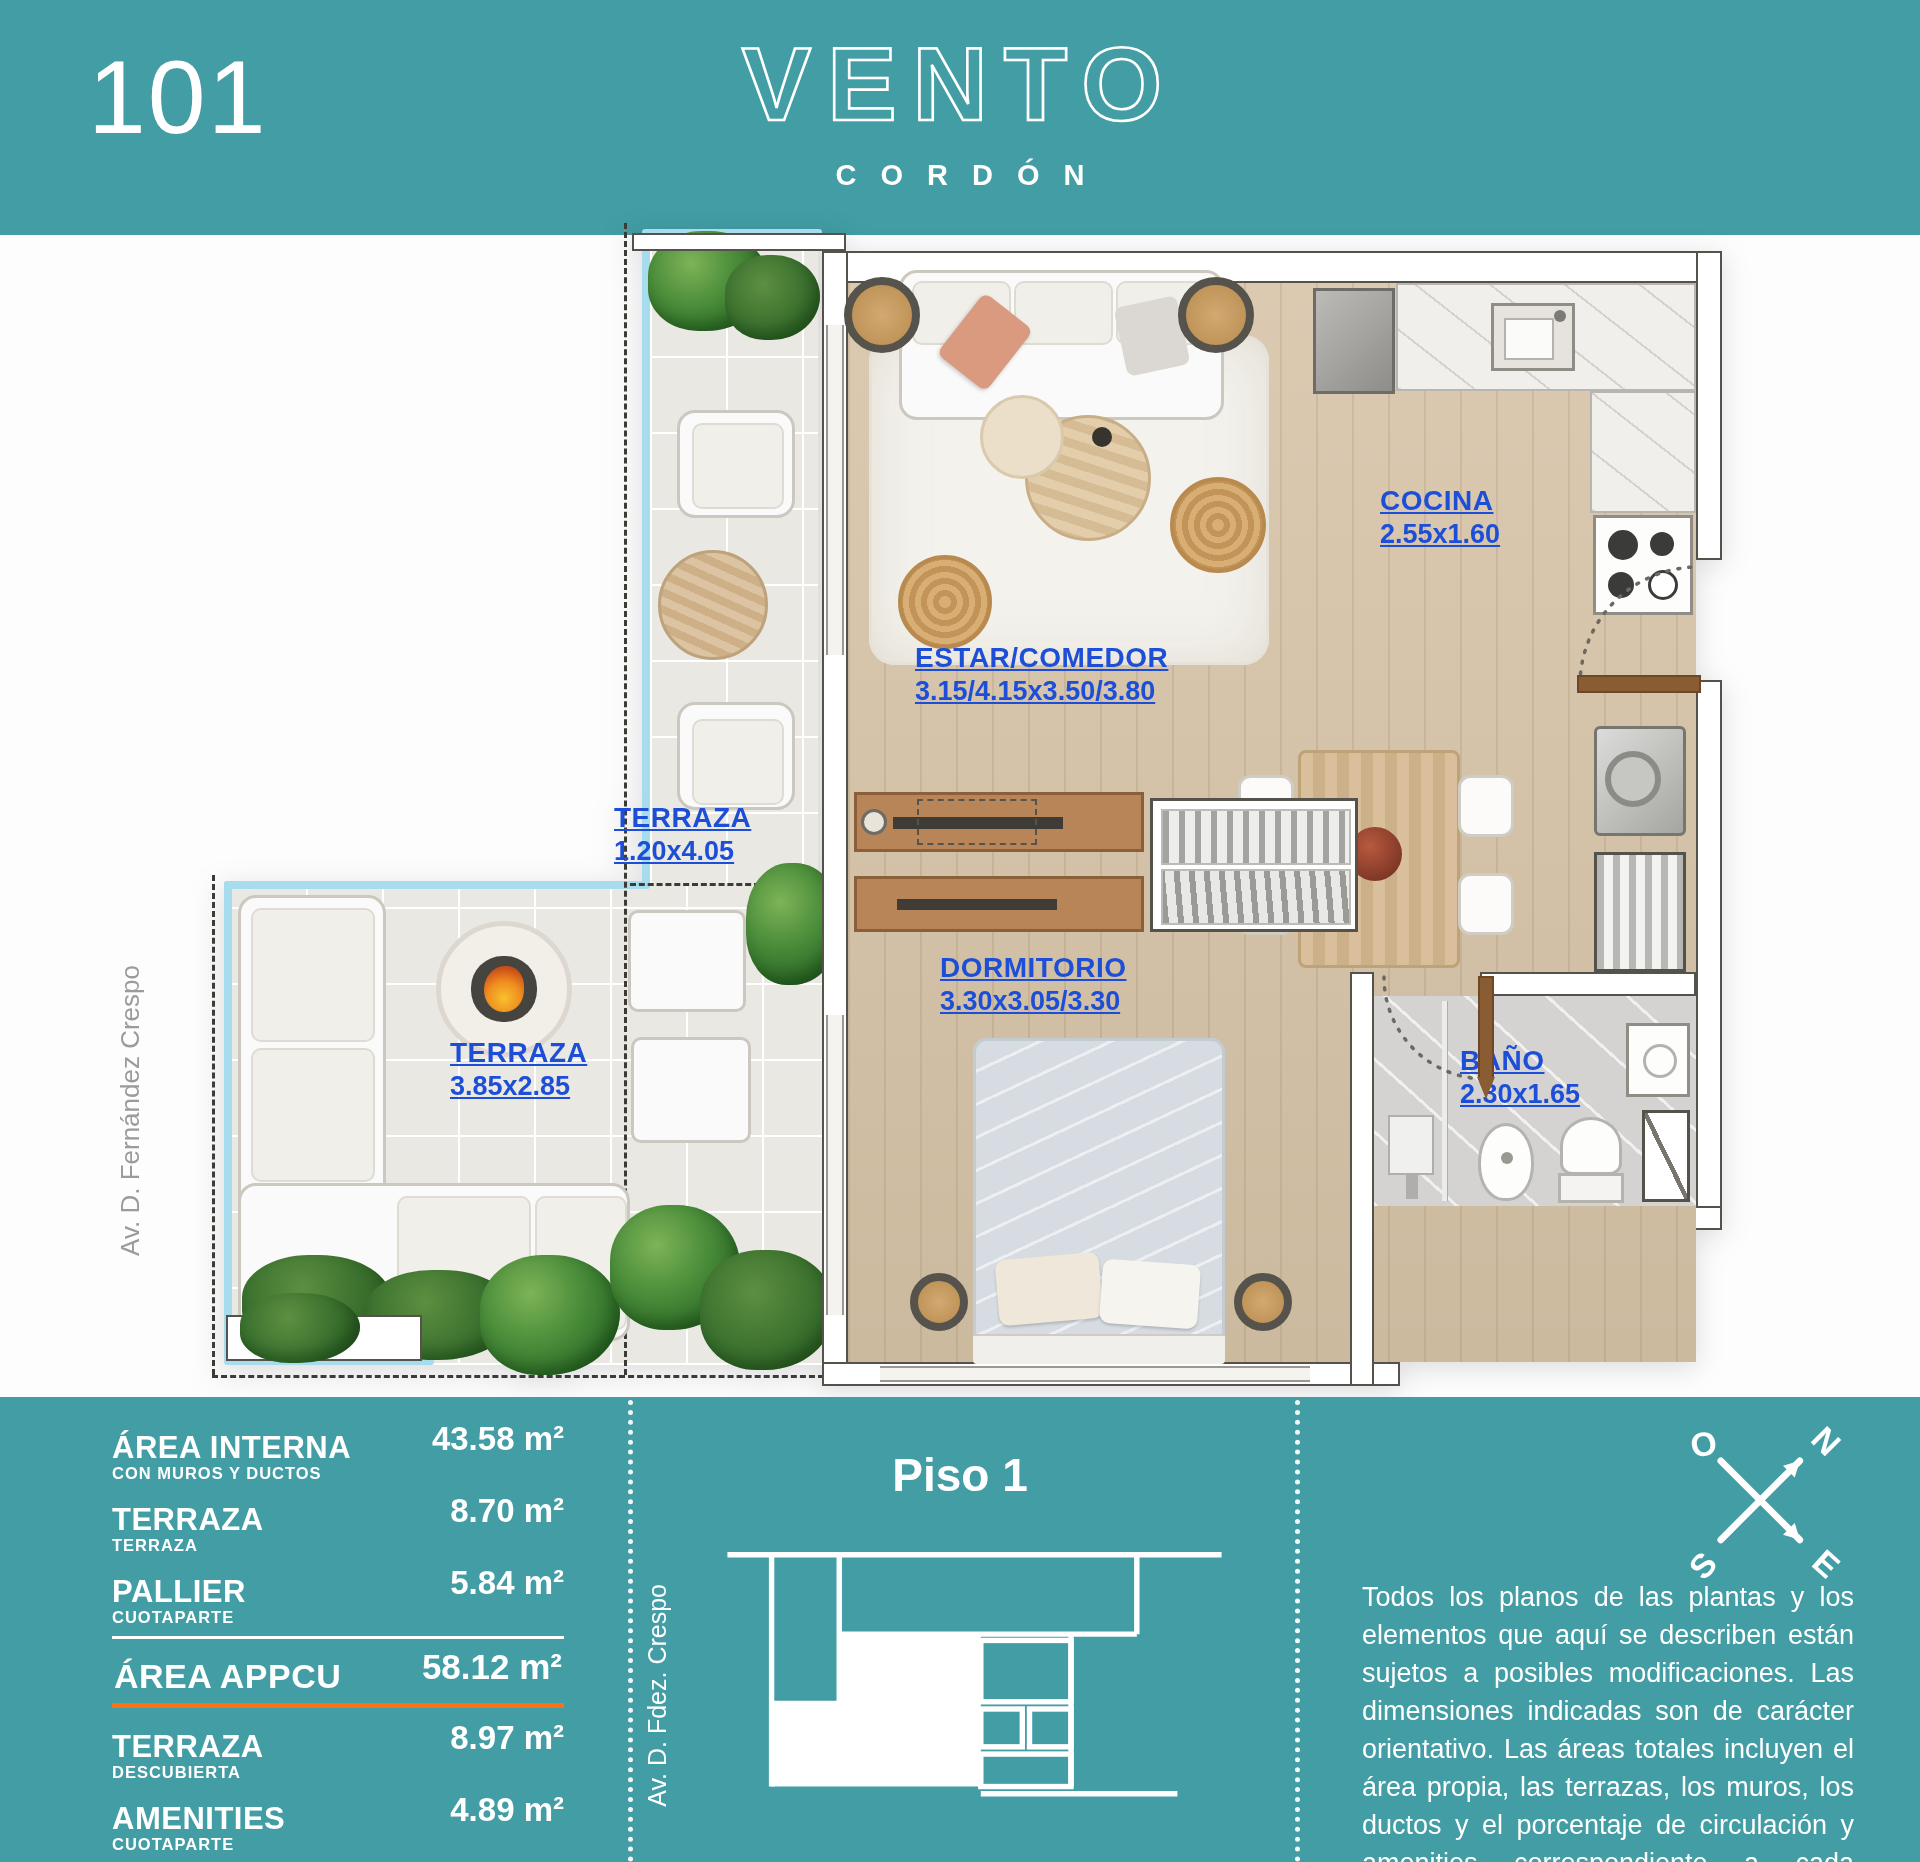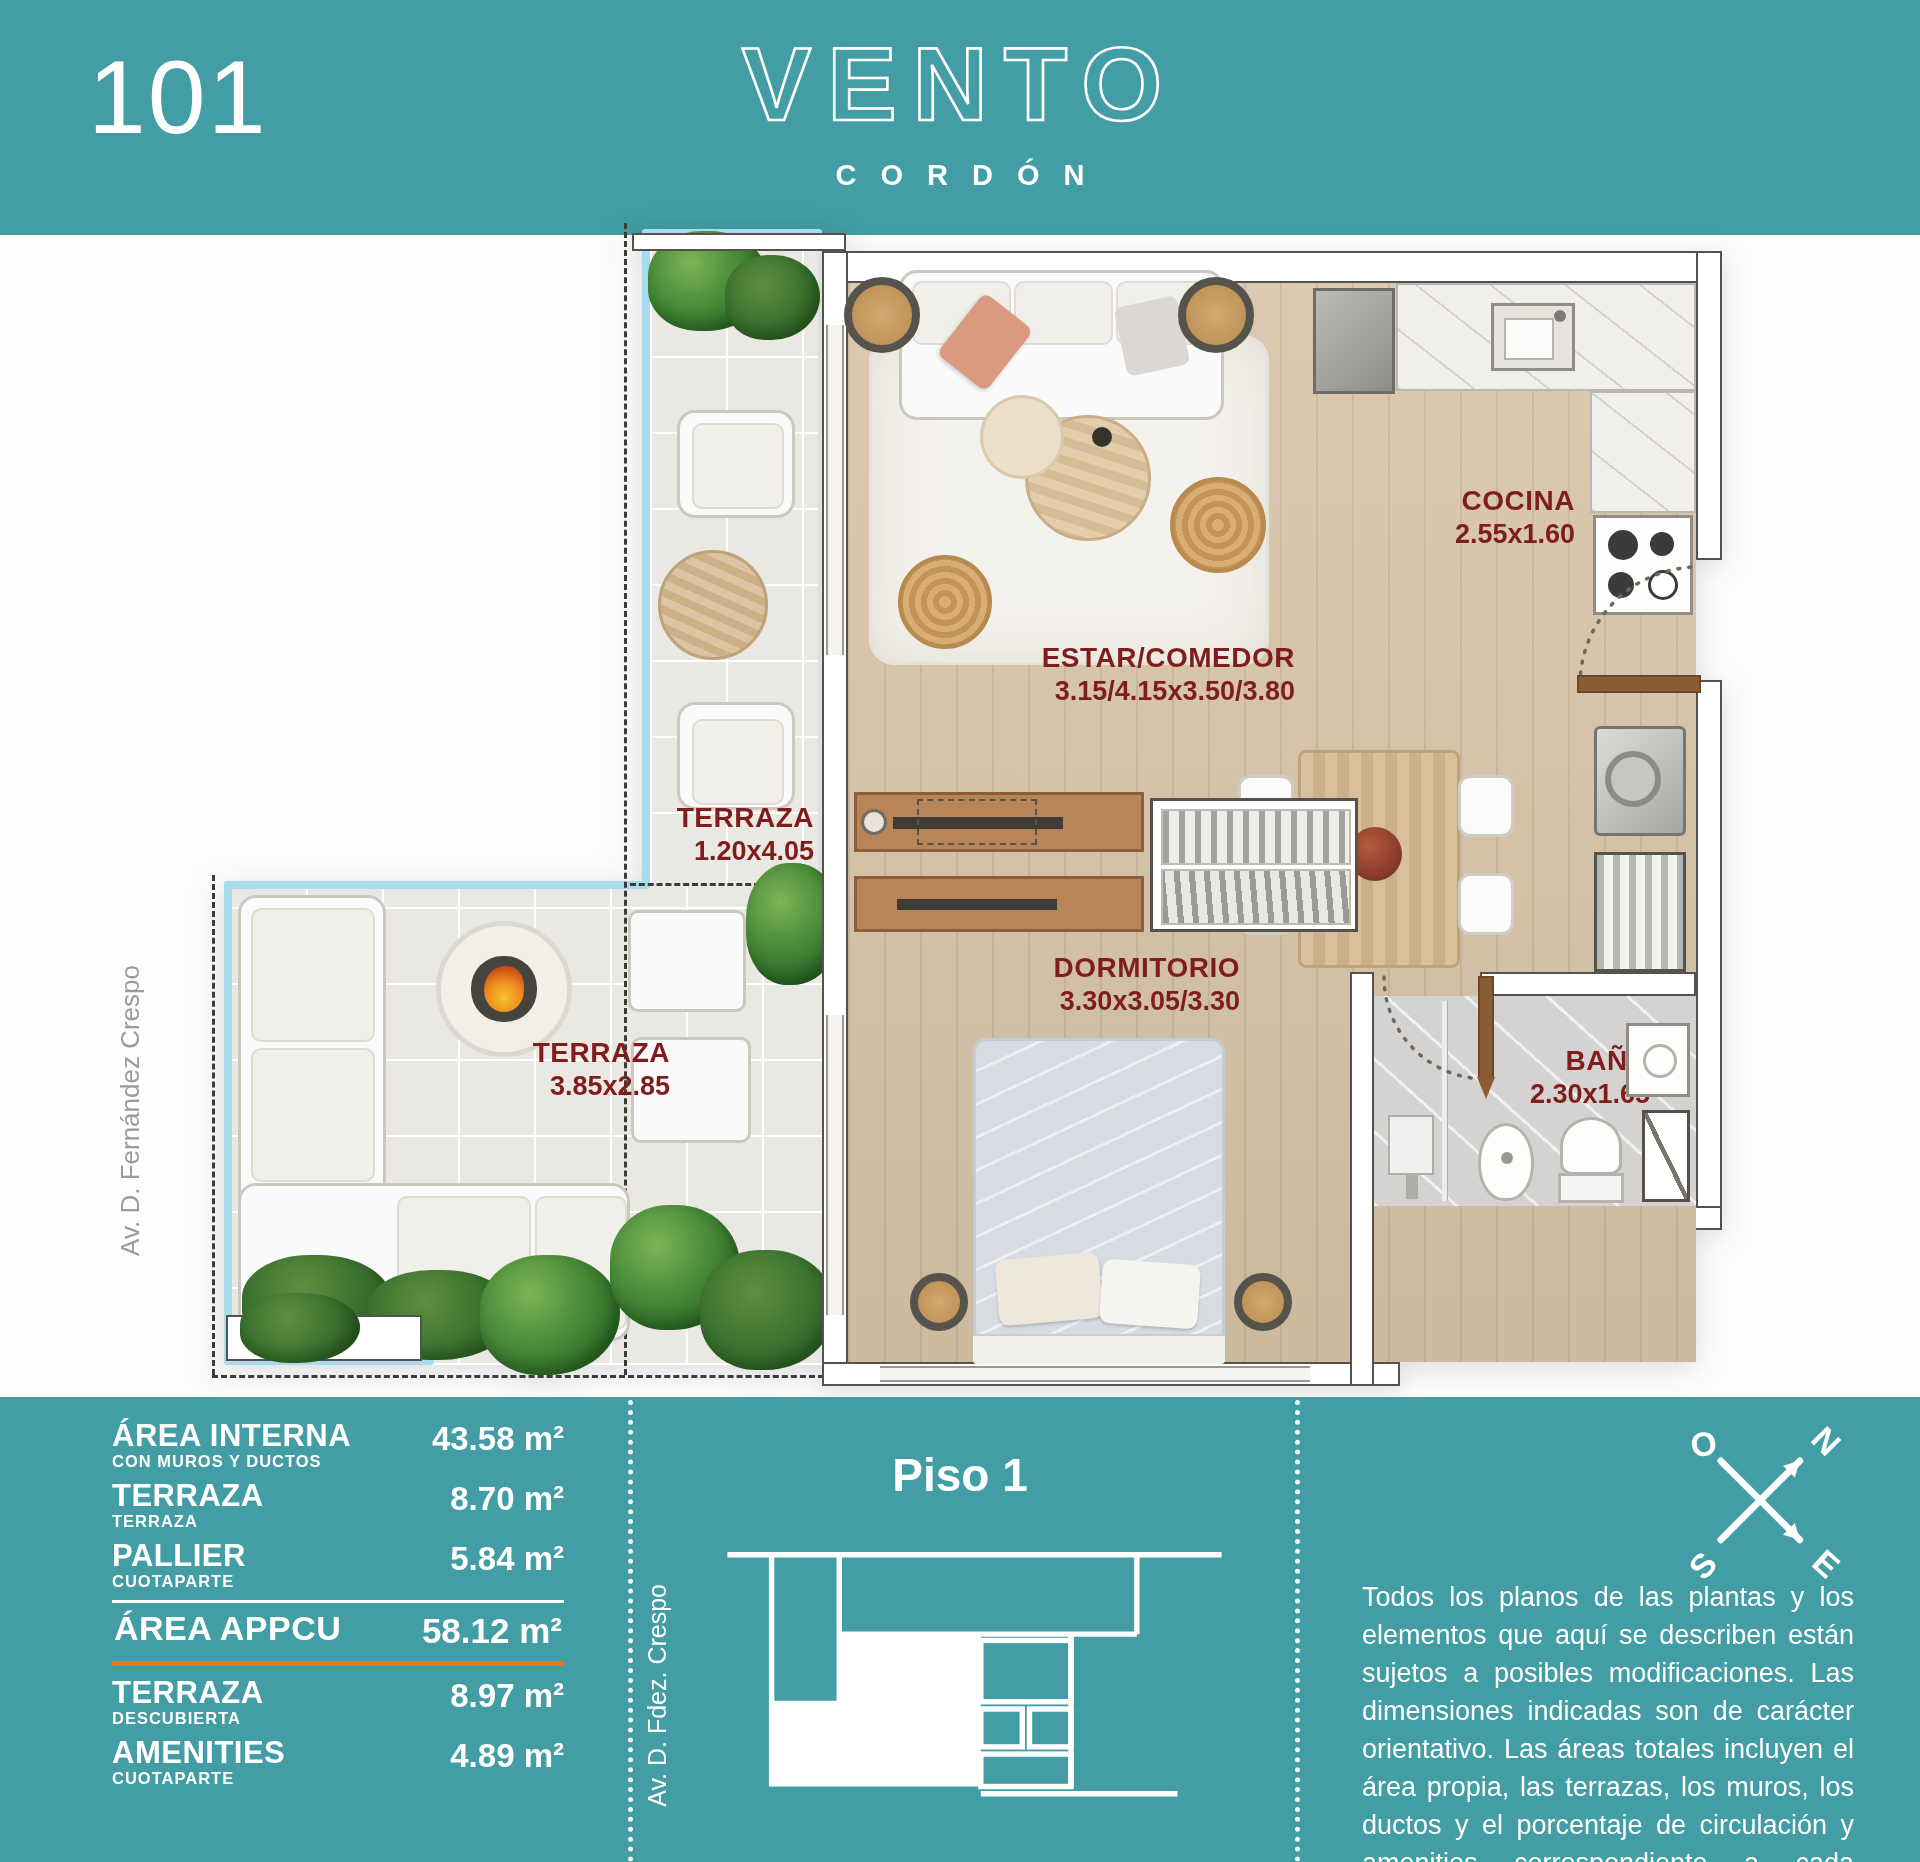--- a/index.html
+++ b/index.html
@@ -28,42 +28,42 @@
         background-image:repeating-linear-gradient(38deg,rgba(185,182,175,.5) 0 2px,transparent 2px 46px);}
   .bathfloor{background-color:#d4d3d1;
         background-image:repeating-linear-gradient(42deg,rgba(255,255,255,.65) 0 3px,transparent 3px 54px);}
   .wallseg{background:#fff;border:2px solid #54524a;box-sizing:border-box;}
   .glass{background:#a7dbee;border-radius:3px;}
   .dash-v{border-left:3px dashed #3c3b36;}
   .dash-h{border-top:3px dashed #3c3b36;}
   .window-v{background:#f4f3f0;border-left:2px solid #9a9891;border-right:2px solid #9a9891;box-sizing:border-box;}
   .window-h{background:#f4f3f0;border-top:2px solid #9a9891;border-bottom:2px solid #9a9891;box-sizing:border-box;}
 
-  .room-label{color:#7f1d1d;text-align:right;line-height:1.25;}
+  .room-label{color:#1d4ed8;text-align:left;line-height:1.25;text-decoration:underline;}
   .rname{font-size:28px;font-weight:800;letter-spacing:.5px;}
   .rdims{font-size:27px;font-weight:700;}
 
   .plant{border-radius:48% 52% 55% 45%;
          background:radial-gradient(circle at 36% 32%,#7db457 0%,#478a38 45%,#2e6a28 78%,#275d23 100%);
          box-shadow:inset -6px -8px 14px rgba(0,40,0,.35);}
   .plant.dark{background:radial-gradient(circle at 40% 35%,#5d8f41,#3a702e 55%,#27531f);}
 
   .sofa{background:#fbfafa;border:3px solid #ccc8bf;border-radius:18px;box-sizing:border-box;}
   .cushion{background:#f1efe9;border:2px solid #dedbd2;border-radius:10px;}
   .ring{border-radius:50%;border:8px solid #55534c;background:radial-gradient(circle,#d2a972,#b98c4f);box-sizing:border-box;}
   .wicker{border-radius:50%;border:4px solid #b98a4e;
           background:repeating-radial-gradient(circle,#d8ae74 0 6px,#c2945a 6px 12px);}
   .chair{background:#fcfbfa;border:3px solid #cfccc4;border-radius:12px;box-sizing:border-box;}
   .woodbox{background:#b78557;border:3px solid #8a5f3a;box-sizing:border-box;}
 
   
   .fdivider{border-left:5px dotted rgba(255,255,255,.92);width:0;}
   #areas{left:112px;top:1420px;width:452px;color:#fff;}
   .arow{display:flex;justify-content:space-between;align-items:flex-start;margin-bottom:9px;}
-  .arow .al{font-size:31px;font-weight:700;letter-spacing:.5px;line-height:1.0;}
+  .arow .al{font-size:31px;font-weight:700;letter-spacing:.5px;line-height:1.0;margin-top:12px;}
   .arow .as{font-size:16.5px;font-weight:600;letter-spacing:1px;margin-top:1px;}
   .arow .as:empty{display:none;}
   .arow .av{font-size:33px;font-weight:600;white-space:nowrap;}
   .arow.strong{border-top:3px solid #fff;border-bottom:5px solid #f97316;padding:8px 2px 10px;margin-bottom:11px;}
   .arow.strong .al{font-size:34px;font-weight:800;}
   .arow.strong .av{font-size:35px;font-weight:800;}
   .piso-title{left:700px;top:1448px;width:520px;text-align:center;color:#fff;font-size:46px;font-weight:700;}
   .vtext{writing-mode:vertical-rl;transform:rotate(180deg);text-align:center;}
   #keyplan-street{left:628px;top:1545px;width:58px;height:300px;color:#fff;font-size:25px;font-weight:500;
                   display:flex;align-items:center;justify-content:center;}

